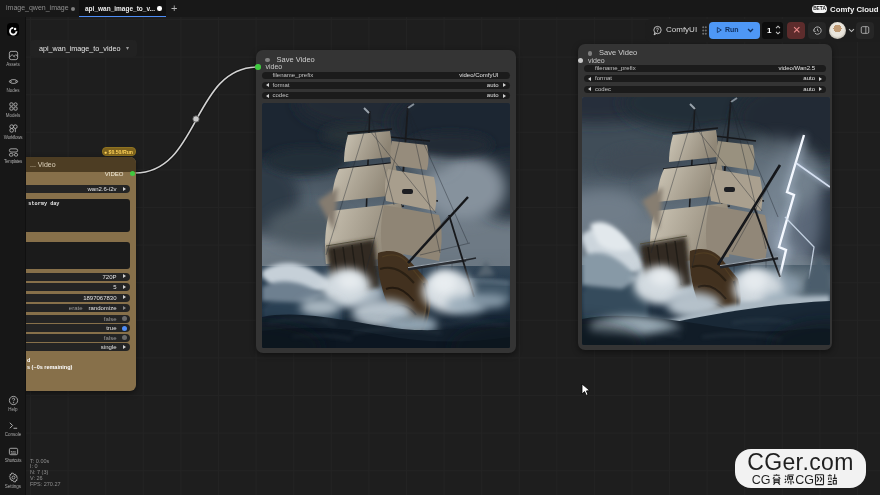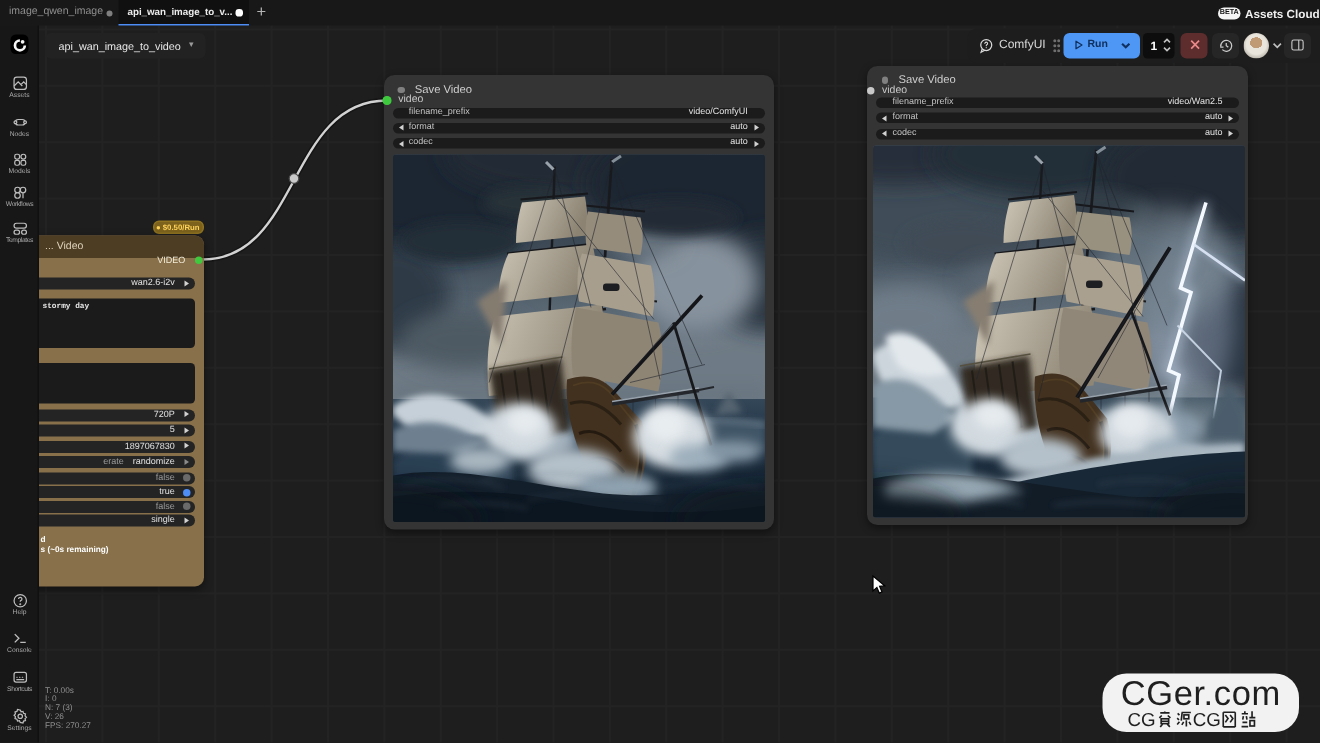--- a/index.html
+++ b/index.html
@@ -26,21 +26,21 @@
   #ccloud { left:830px; top:4.5px; color:#f0f0f0; font-size:7.8px; font-weight:bold; white-space:nowrap; }
 
   
   #sidebar { left:0; top:16.5px; width:26px; height:478.5px; background:#171717; border-right:1px solid #101010; }
   .sideitem { position:absolute; left:0; width:26px; text-align:center; color:#bdbdbd; }
   .sideitem svg { display:block; margin:0 auto; }
   .sidelabel { display:block; font-size:5px; color:#a8a8a8; transform:scale(0.9); transform-origin:center top; }
 
   
   #logo { left:6.5px; top:23px; width:12.5px; height:12.5px; background:#000; border-radius:3.5px; }
-  #crumb { left:30px; top:22px; width:107px; height:17px; background:#222222; border-radius:4px;
+  #crumb { left:30px; top:40px; width:107px; height:17px; background:#222222; border-radius:4px;
     color:#e6e6e6; font-size:7.2px; line-height:17px; padding-left:9px; }
 
   
   #toolbar { left:645px; top:18.5px; width:235px; height:23px; background:#1d1d1d; border-radius:6px 0 0 6px; }
   .tbtext { position:absolute; color:#d8d8d8; font-size:8px; }
   #runbtn { left:64px; top:3px; width:51px; height:17px; background:#4e97f5; border-radius:4px; }
   #runbtn .runtxt { position:absolute; left:16px; top:4.8px; font-size:7px; font-weight:bold; color:#103060; }
   #cntbox { left:117px; top:3px; width:21px; height:17px; background:#0d0d0d; border-radius:3px;
      color:#fff; font-size:8px; font-weight:bold; text-align:left; padding-left:5px; line-height:17px; }
   #xbtn { left:142px; top:3px; width:18px; height:17px; background:#5d2c2c; border-radius:4px; }
@@ -454,21 +454,21 @@
 
   <div class="abs" id="topbar">
     <div class="abs tab1">image_qwen_image</div>
     <div class="abs tabdot1"></div>
     <div class="abs tab2">
         <span>api_wan_image_to_v...</span>
         <div class="abs tabdot2"></div>
       </div>
     <div class="abs plus">+</div>
     <div class="abs" id="beta">BETA</div>
-    <div class="abs" id="ccloud">Assets Cloud</div>
+    <div class="abs" id="ccloud">Comfy Cloud</div>
   </div>
 
   <div class="abs" id="sidebar">
     <div class="sideitem" style="top:33px;">
       <svg width="11" height="11" viewBox="0 0 24 24" fill="none" stroke="#bdbdbd" stroke-width="1.8">
           <rect x="3" y="3" width="18" height="18" rx="4"></rect>
           <path d="M3 16 L9 10 L15 16 M13 14 L17 10 L21 14"></path>
         </svg>
       <span class="sidelabel">Assets</span>
     </div>

